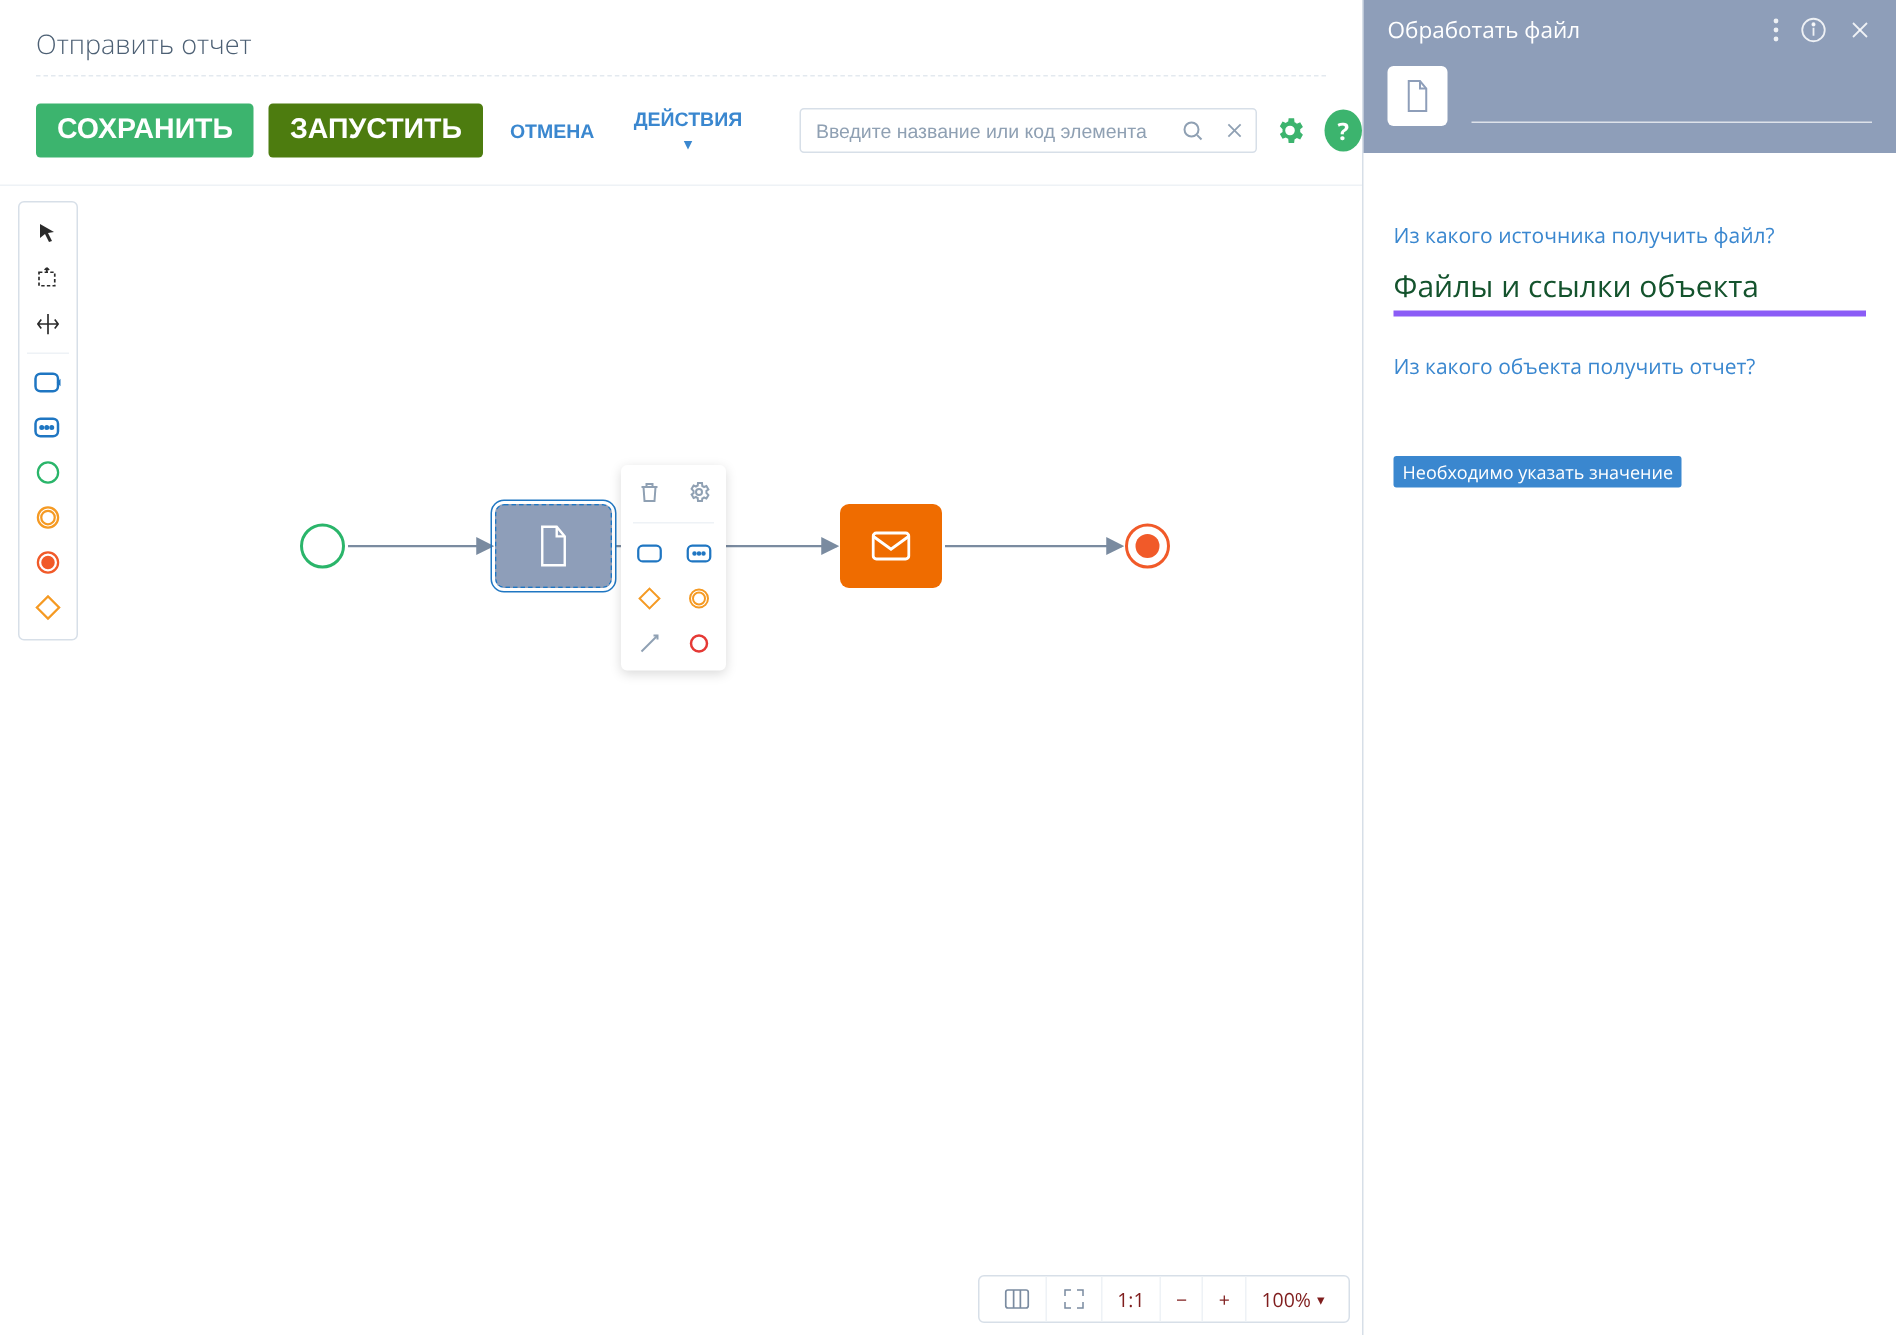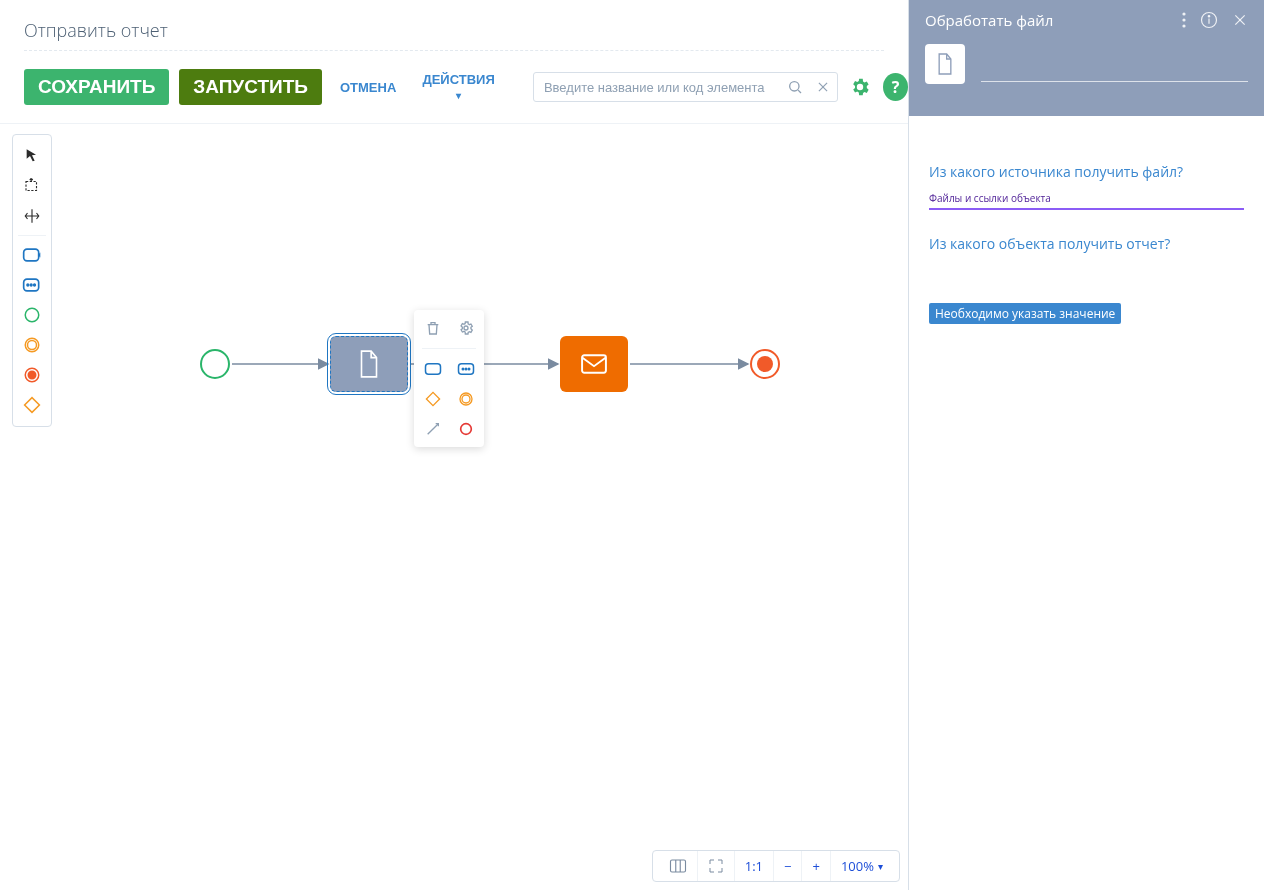--- a/index.html
+++ b/index.html
@@ -237,32 +237,32 @@
     display: flex; align-items: center;
     gap: 0;
     padding: 0 6px;
     background: #fff;
   }
   .statusbar .sitem {
     height: 30px;
     padding: 0 10px;
     display: flex; align-items: center; justify-content: center;
     cursor: pointer;
-    color: #1d4ed8;
+    color: #7f1d1d;
     font-size: 13px;
     border-left: 1px solid #eef2f6;
   }
   .statusbar .sitem:first-child { border-left: none; }
   .statusbar .zoom { font-weight: 500; }
 
   
   .panel-head {
     background: var(--header-bg);
     color: #fff;
-    padding: 10px 16px 32px 16px;
+    padding: 10px 16px 18px 16px;
   }
   .panel-head .row1 {
     display: flex; align-items: center; justify-content: space-between;
   }
   .panel-head .row1 .icons {
     display: flex; gap: 14px; align-items:center;
   }
   .panel-head .row1 .icons .hicon {
     cursor: pointer;
     color: rgba(255,255,255,0.85);
@@ -293,23 +293,23 @@
     display: flex;
     flex-direction: column;
     gap: 6px;
   }
   .field-label {
     font-size: 14px;
     color: var(--blue);
     margin-top: 16px;
   }
   .field-value {
-    font-size: 10px;
-    color: #4c1d95;
-    border-bottom: 2px solid #8b5cf6;
+    font-size: 20px;
+    color: #14532d;
+    border-bottom: 4px solid #8b5cf6;
     padding: 4px 0 3px 0;
   }
   .warn {
     display: inline-block;
     background: #3A87CF;
     color: #fff;
     font-size: 12px;
     padding: 2px 6px;
     border-radius: 2px;
     margin-top: 44px;

